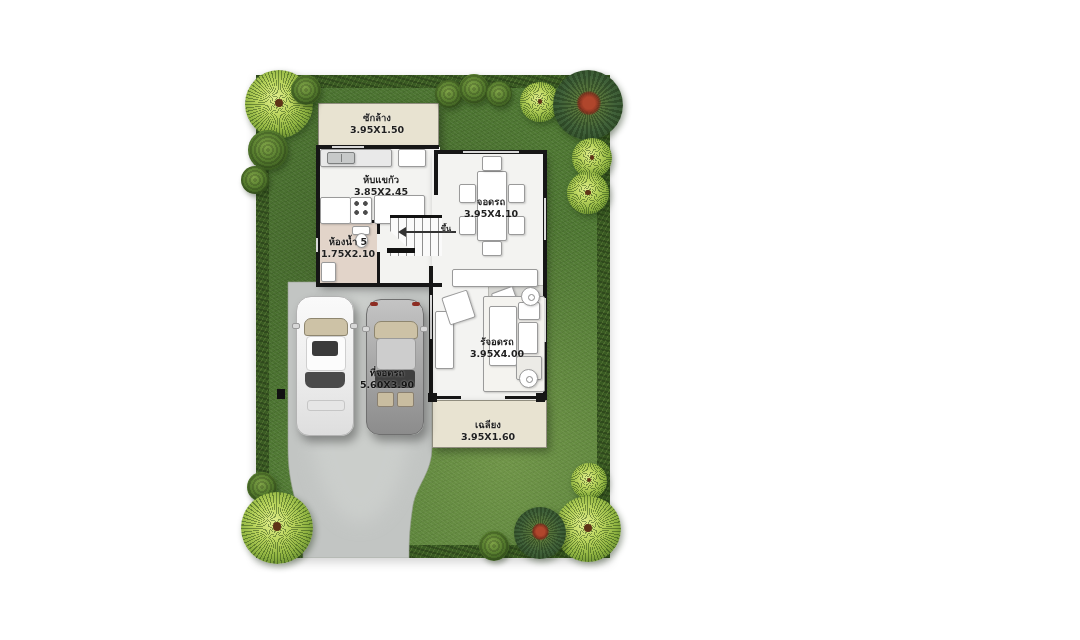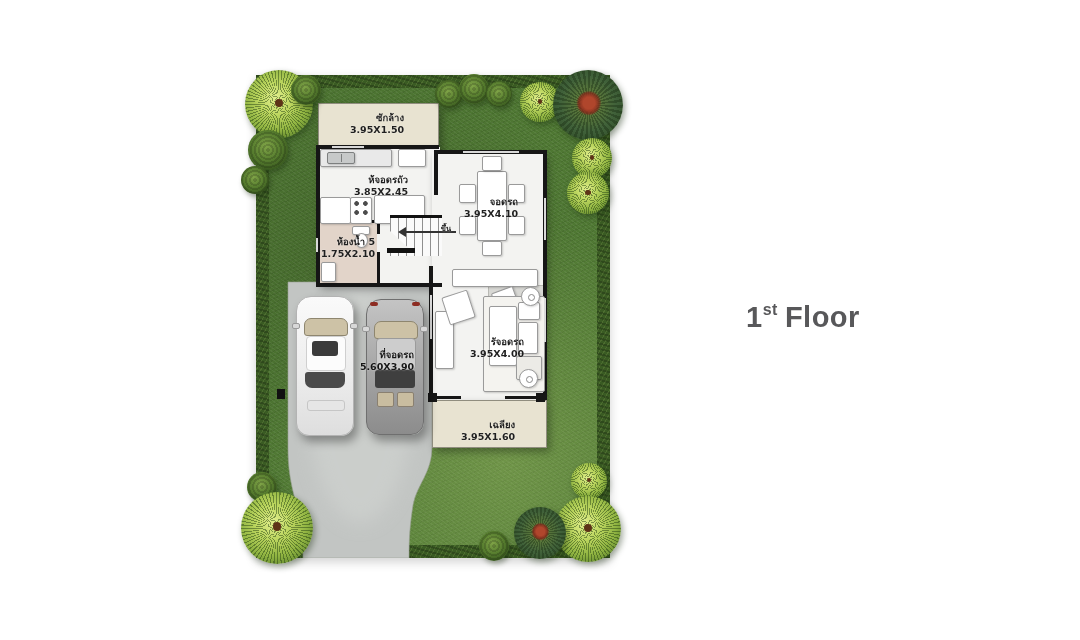--- a/index.html
+++ b/index.html
@@ -54,25 +54,25 @@
      background-image:repeating-linear-gradient(90deg,#8f8f8f 0 1px,transparent 1px 8px);
      border-top:3px solid #111;}
   .stair-cut{position:absolute;left:390px;top:231px;width:0;height:0;z-index:6;
      border-bottom:22px solid #f3f3f1;border-right:24px solid transparent;}
   .stair-wall2{position:absolute;left:387px;top:248px;width:28px;height:5px;background:#111;z-index:6;}
   .stair-arrow{position:absolute;left:401px;top:231px;width:55px;height:2px;background:#333;z-index:7;}
   .stair-arrow:before{content:"";position:absolute;left:-8px;top:-4px;border:5px solid transparent;
      border-right:8px solid #333;}
 
   
-  .label{position:absolute;z-index:7;transform:translateX(-50%);text-align:right;
+  .label{position:absolute;z-index:7;transform:translateX(-50%);text-align:center;
      color:#1f1f1f;font-weight:bold;font-size:9.5px;line-height:1.25;white-space:nowrap;
      text-shadow:0 0 2px rgba(255,255,255,0.55);}
   .label-sm{font-size:7.5px;}
-  .label-carport{z-index:9;color:#161616;}
+  .label-carport{z-index:9;color:#161616;margin-top:18px;}
 
   
   .car{position:absolute;z-index:8;border-radius:15px 15px 13px 13px;
        box-shadow:4px 6px 10px rgba(0,0,0,0.35);}
   .car-white{background:linear-gradient(180deg,#fafafa,#ededed 55%,#dedede);border:1px solid #b3b3b3;}
   .car-gray{background:linear-gradient(180deg,#c4c4c4,#a4a4a4 55%,#8c8c8c);border:1px solid #6f6f6f;}
   .car-part{position:absolute;}
   .ws{left:7px;top:21px;width:42px;height:16px;background:#cdc2a6;border-radius:7px 7px 3px 3px;
       border:1px solid #8e866f;}
   .roof-w{left:9px;top:39px;width:38px;height:33px;background:#fcfcfc;border-radius:4px;border:1px solid #cfcfcf;}
@@ -220,21 +220,21 @@
     <div class="car-part rear-g"></div>
     <div class="car-part seat" style="position:absolute;left:10px;top:92px"></div>
     <div class="car-part seat" style="position:absolute;left:30px;top:92px"></div>
   </div>
 
   <div class="label" style="left:377px;top:112px">
     <div>ซักล้าง</div>
     <div>3.95X1.50</div>
   </div>
   <div class="label" style="left:381px;top:174px">
-    <div>ห้จอดรถัว</div>
+    <div>ห้บแขกัว</div>
     <div>3.85X2.45</div>
   </div>
   <div class="label" style="left:348px;top:236px">
     <div>ห้องน้ำ 5</div>
     <div>1.75X2.10</div>
   </div>
   <div class="label" style="left:491px;top:196px">
     <div>จอดรถ</div>
     <div>3.95X4.10</div>
   </div>
@@ -265,17 +265,14 @@
   <div class="tree tree-red" style="left:553px;top:70px;width:70px;height:70px"></div>
   <div class="tree tree-light" style="left:572px;top:138px;width:40px;height:40px"></div>
   <div class="tree tree-light" style="left:567px;top:172px;width:42px;height:42px"></div>
   <div class="tree tree-dark" style="left:247px;top:472px;width:30px;height:30px"></div>
   <div class="tree tree-light" style="left:241px;top:492px;width:72px;height:72px"></div>
   <div class="tree tree-light" style="left:571px;top:463px;width:36px;height:36px"></div>
   <div class="tree tree-light" style="left:555px;top:496px;width:66px;height:66px"></div>
   <div class="tree tree-red" style="left:514px;top:507px;width:52px;height:52px"></div>
   <div class="tree tree-dark" style="left:479px;top:531px;width:30px;height:30px"></div>
 
-  <div class="floor-title">
-    <span>1</span><sup>st</sup><span class="word">Floor</span>
-  </div>
 
 </div>
 
 </body></html>

